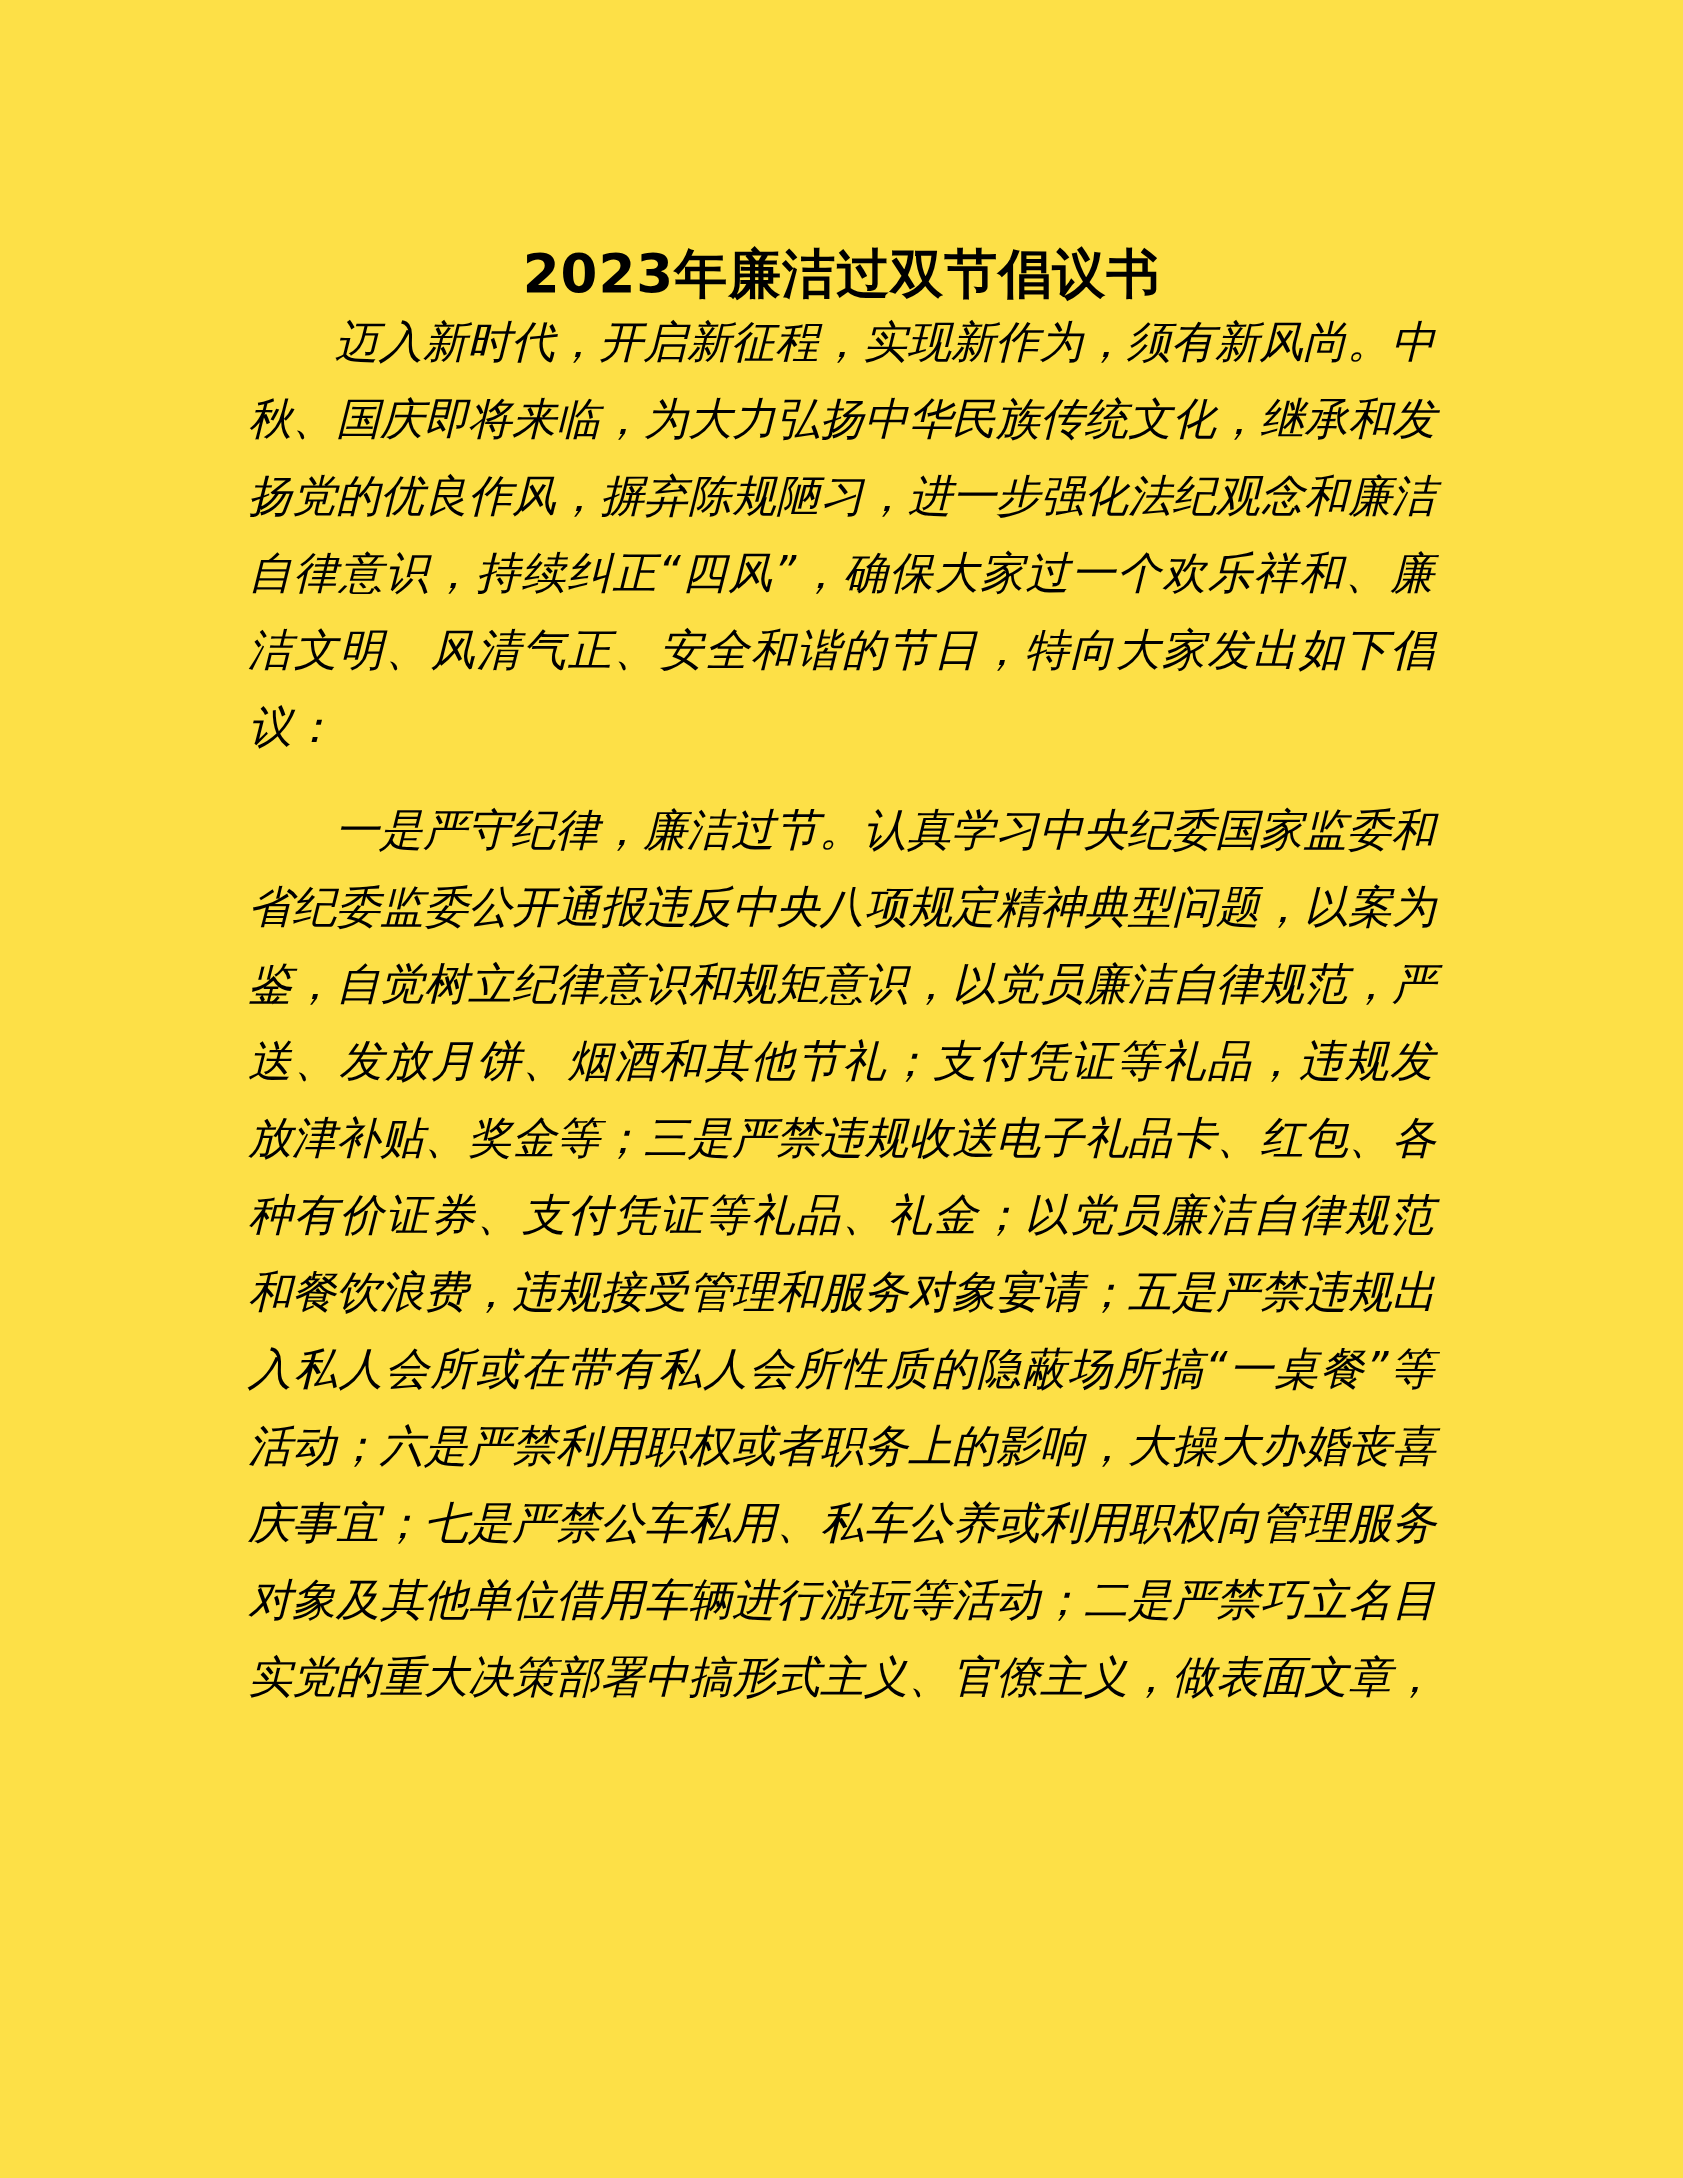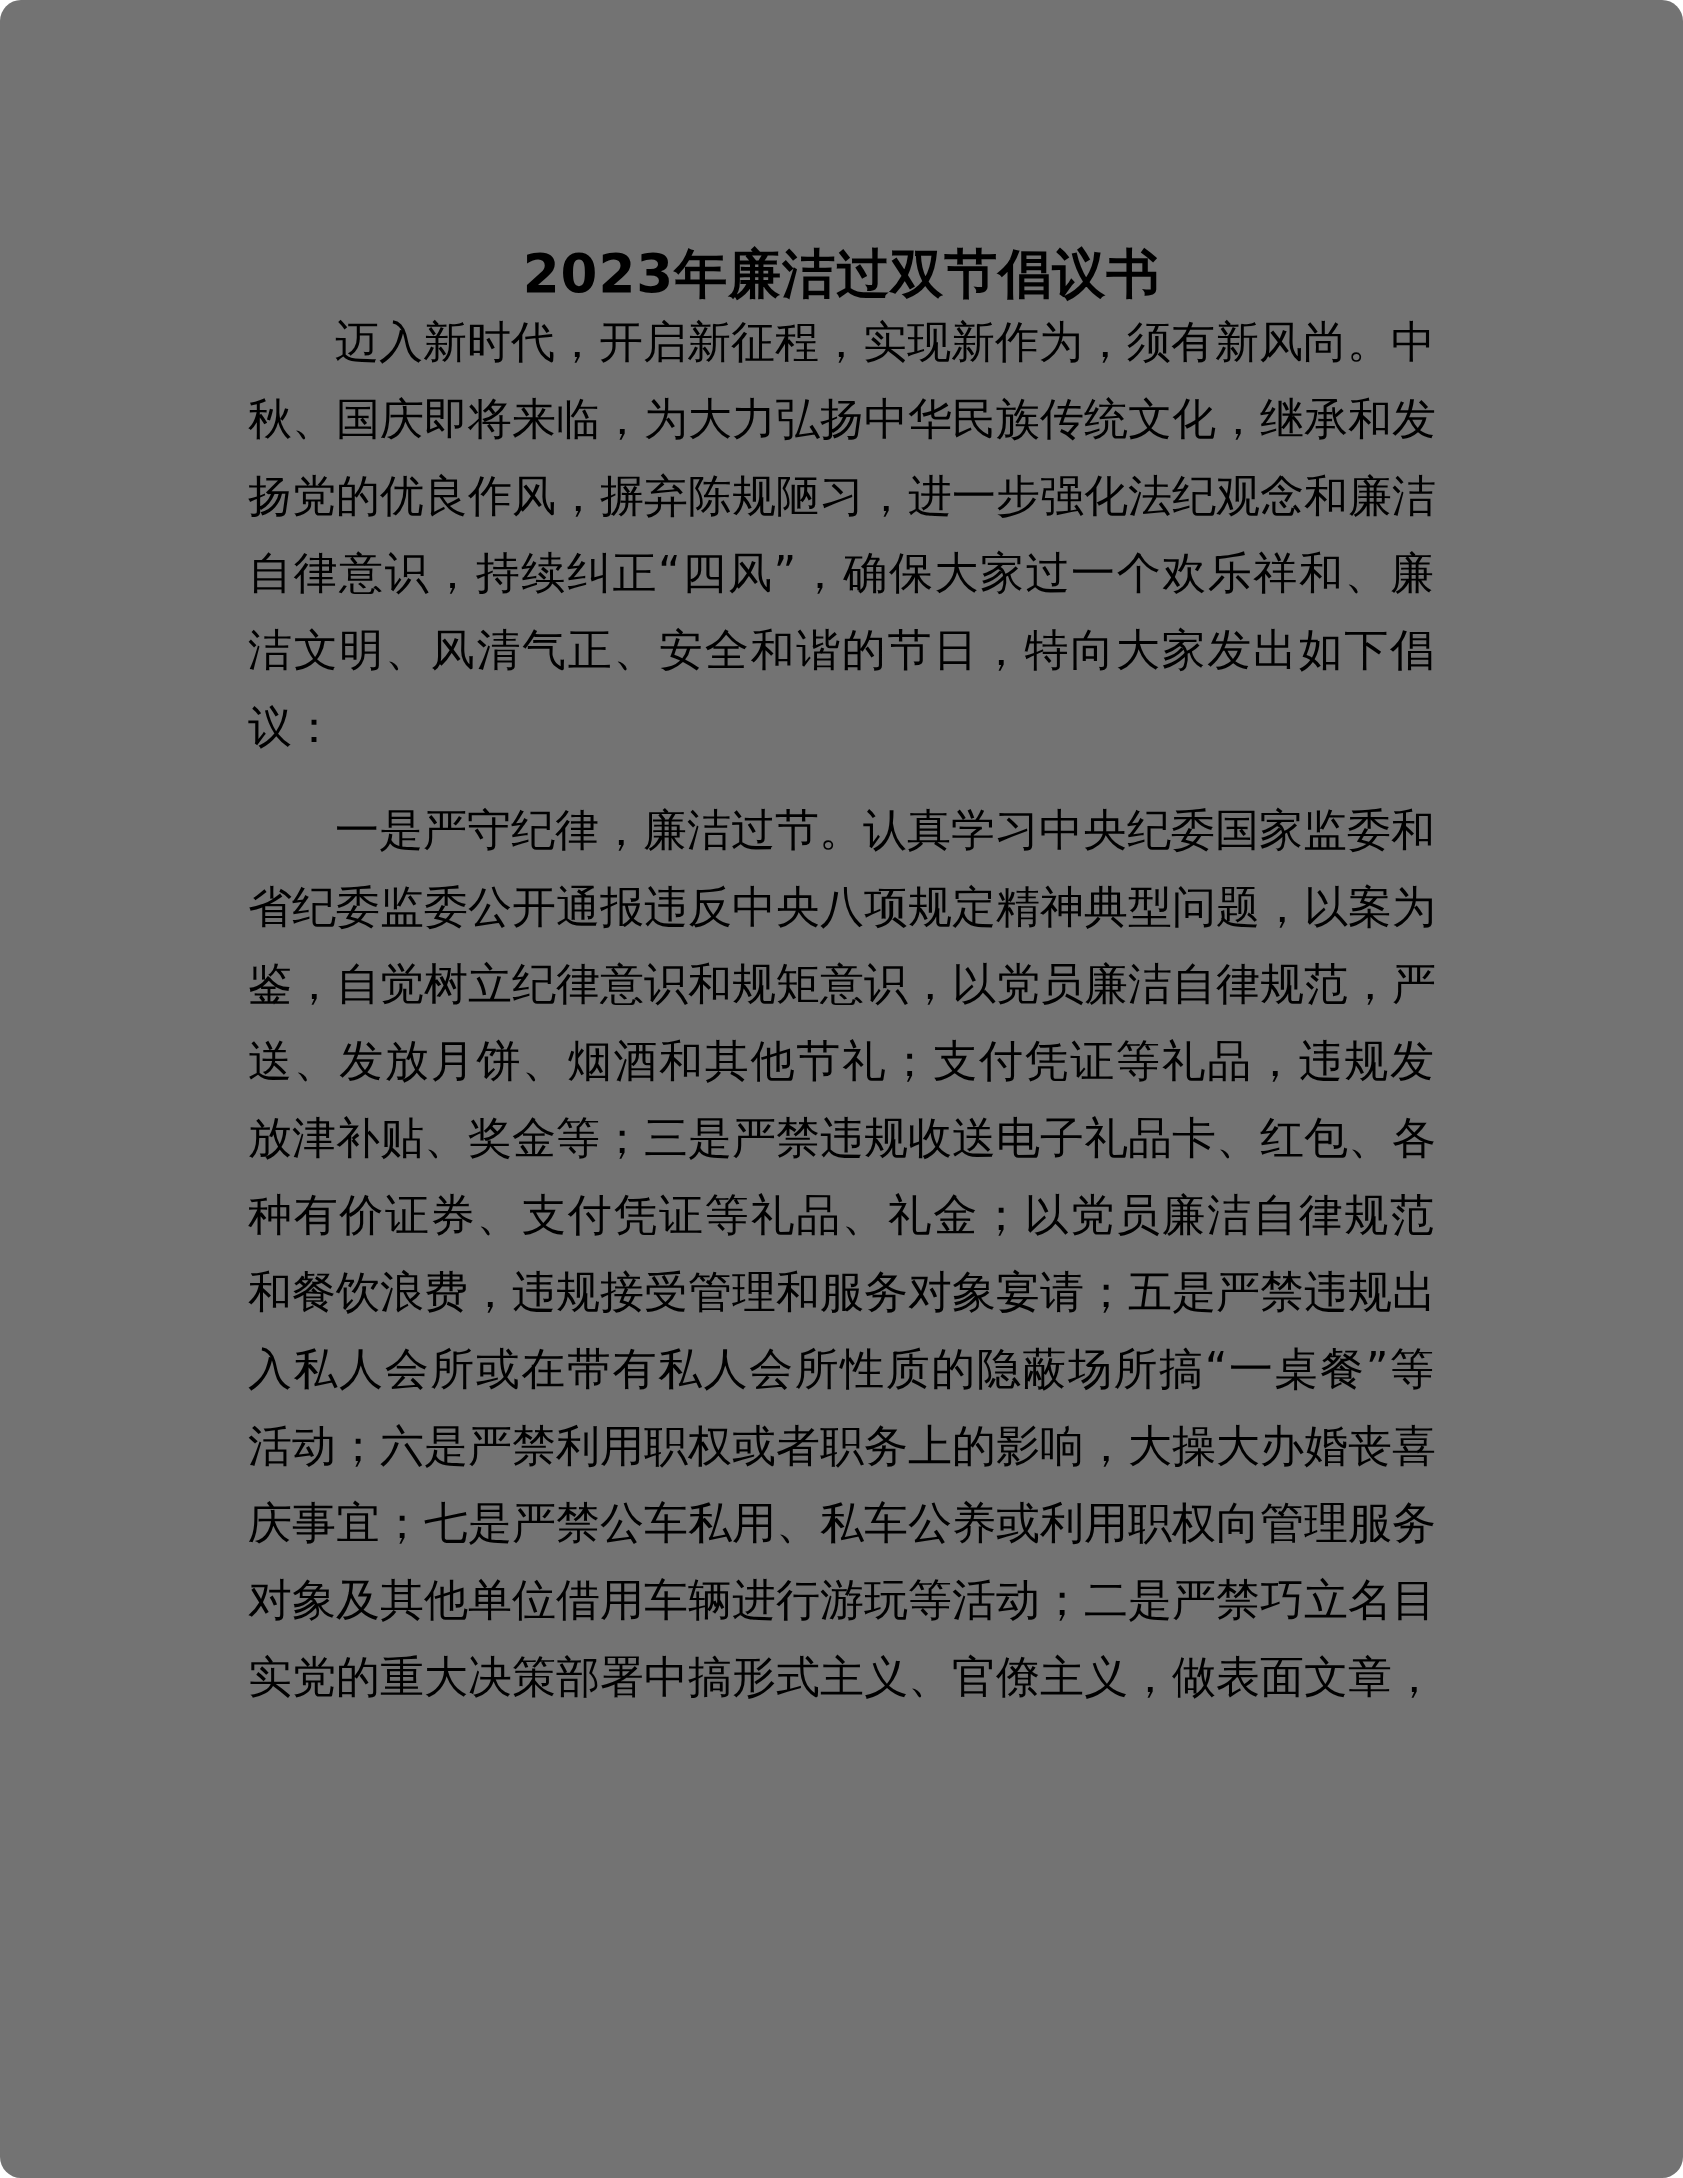--- a/index.html
+++ b/index.html
@@ -14,39 +14,39 @@
       overflow: hidden;
       font-family: "DejaVu Sans", "Liberation Sans", sans-serif;
       color: #000000;
     }
     .page {
       position: absolute;
       left: 0;
       top: 0;
       width: 1683px;
       height: 2178px;
-      background: #737373;
-      border-radius: 21px;
+      background: #fde047;
     }
     .title {
       position: absolute;
       left: 0;
       top: 203px;
       width: 1683px;
       text-align: center;
       font-size: 53px;
       line-height: 69px;
       height: 69px;
       white-space: nowrap;
       letter-spacing: 1px;
     }
     .body-text {
       position: absolute;
       left: 248px;
       width: 1188px;
+      font-style: italic;
     }
     .line {
       display: block;
       font-size: 44px;
       line-height: 77px;
       height: 77px;
       white-space: nowrap;
       text-align: justify;
       text-align-last: justify;
       width: 1186px;

